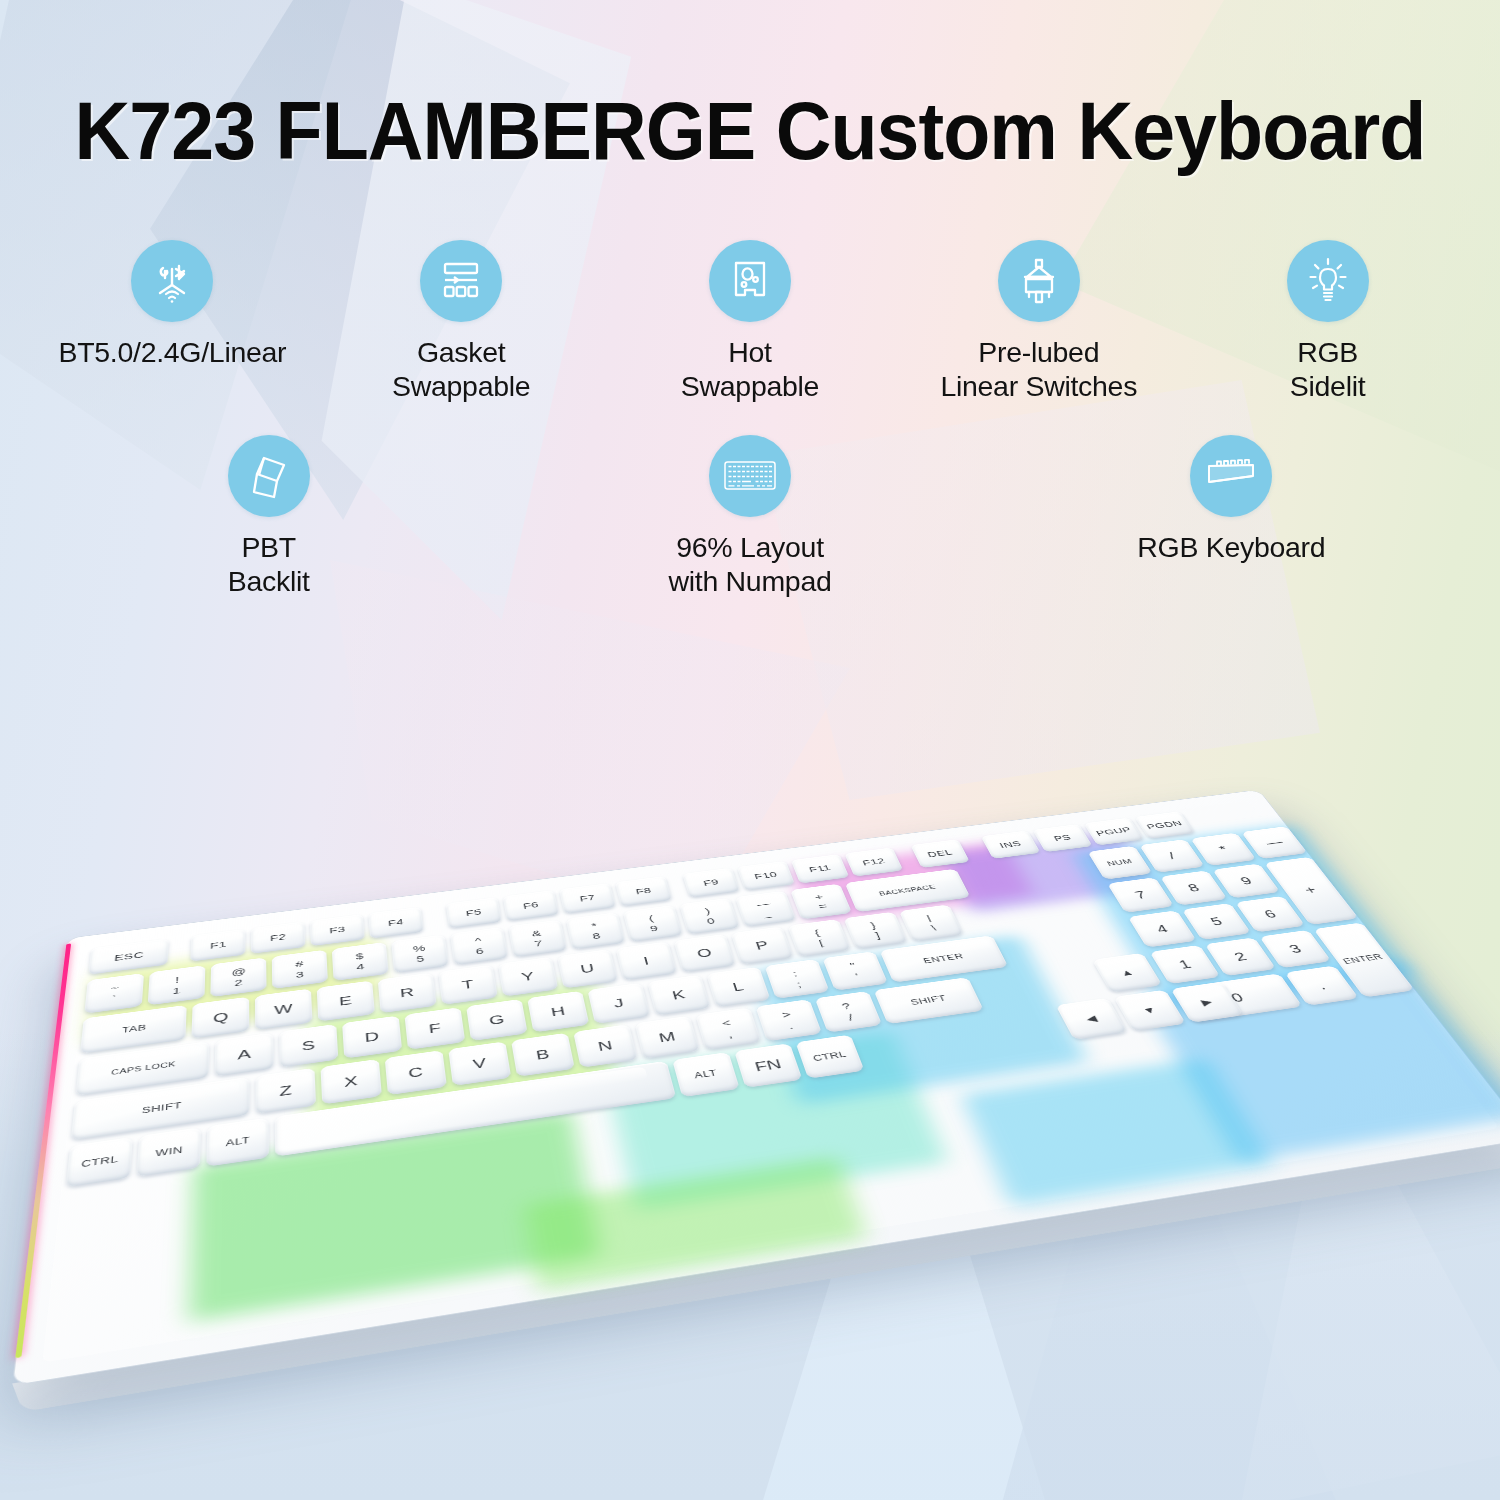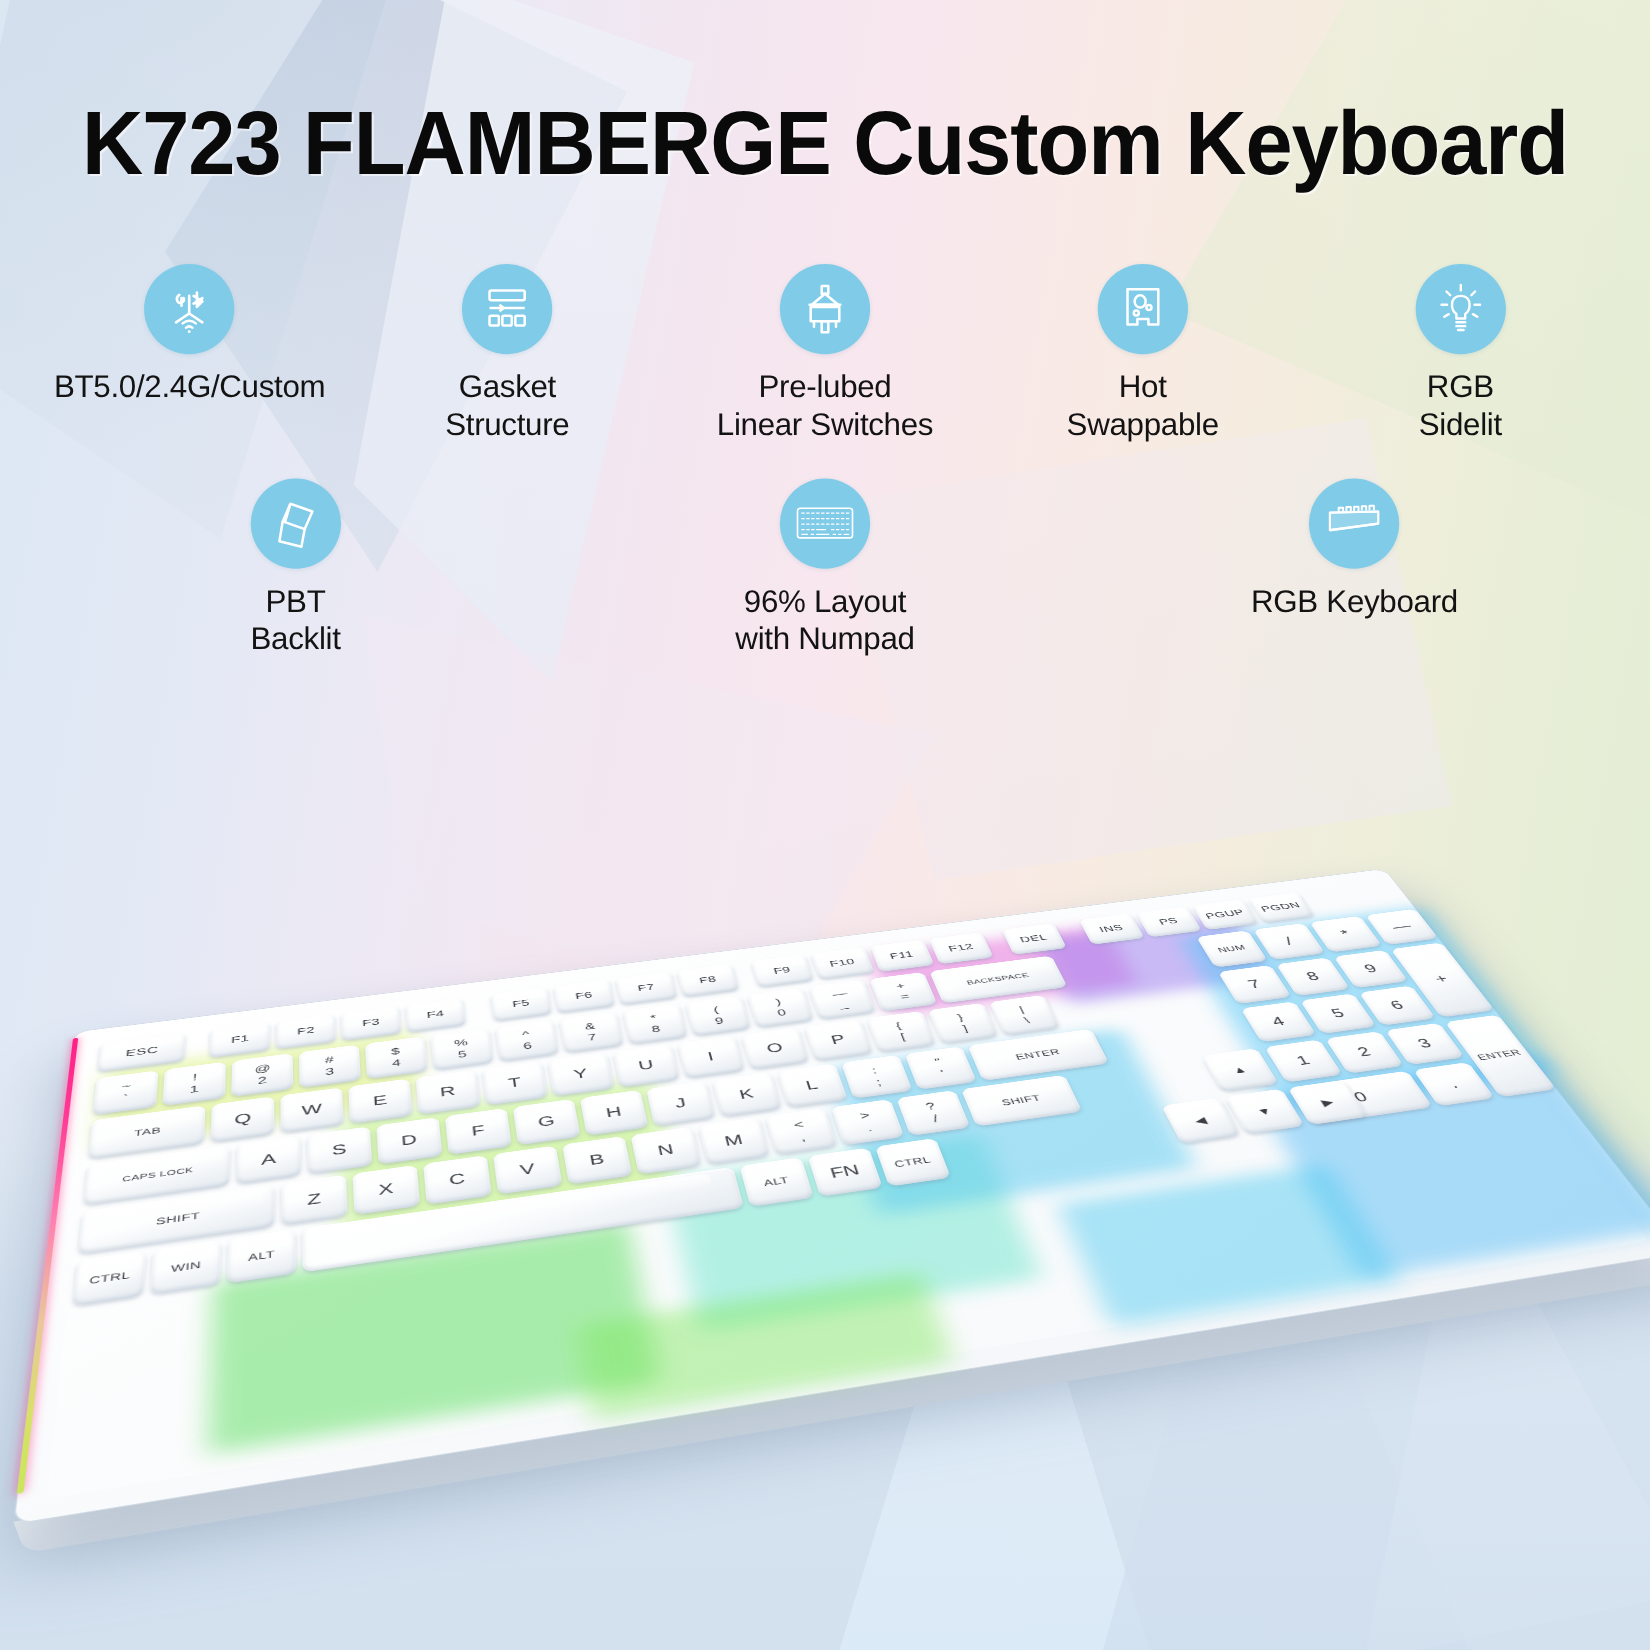--- a/index.html
+++ b/index.html
@@ -184,64 +184,64 @@
             <path d="M26 30 L14 38"></path>
               <path d="M26 30 L38 38"></path>
             <path d="M17 13 q-3 2 -2 5 q1 3 4 2 q3 -1 2 -4"></path>
             <path d="M19 16 L19 23"></path>
             <path d="M33 11 L33 24 L38 19 L30 14 M33 24 L38 16 L30 21"></path>
             <path d="M20 39 q6 -5 12 0" stroke-width="2.2"></path>
             <path d="M23 43 q3 -2.6 6 0" stroke-width="2.2"></path>
             <circle cx="26" cy="46.5" r="1.3" fill="#fff" stroke="none"></circle>
           </svg>
         </div>
-        <div class="flabel">BT5.0/2.4G/Custom</div>
+        <div class="flabel">BT5.0/2.4G/Linear</div>
       </div>
 
       <div class="fitem">
         <div class="fcircle">
           <svg width="50" height="50" viewBox="0 0 50 50" fill="none" stroke="#fff" stroke-width="2.3" stroke-linejoin="round">
             <rect x="9" y="8" width="32" height="9" rx="1.6"></rect>
             <path d="M9 24 H41"></path>
             <path d="M22 24 L18 21 M22 24 L18 27"></path>
             <rect x="9" y="31" width="8.5" height="9" rx="1.4"></rect>
             <rect x="20.7" y="31" width="8.5" height="9" rx="1.4"></rect>
             <rect x="32.5" y="31" width="8.5" height="9" rx="1.4"></rect>
           </svg>
         </div>
         <div class="flabel">Gasket
-Structure</div>
+Swappable</div>
+      </div>
+
+      <div class="fitem">
+        <div class="fcircle">
+          <svg width="48" height="50" viewBox="0 0 48 50" fill="none" stroke="#fff" stroke-width="2.3" stroke-linejoin="round">
+            <path d="M10 7 h28 v32 h-9 l0 -5 h-10 l0 5 h-9 z"></path>
+            <ellipse cx="21.5" cy="18" rx="5" ry="5.6"></ellipse>
+            <circle cx="29.5" cy="23.5" r="2.3"></circle>
+            <circle cx="18" cy="28.5" r="2.3"></circle>
+          </svg>
+        </div>
+        <div class="flabel">Hot
+Swappable</div>
       </div>
 
       <div class="fitem">
         <div class="fcircle">
           <svg width="50" height="52" viewBox="0 0 50 52" fill="none" stroke="#fff" stroke-width="2.3" stroke-linejoin="round" stroke-linecap="round">
             <path d="M22 5 h6 v7 h-6 z"></path>
             <path d="M25 12 L37 22 H13 Z"></path>
             <path d="M11 22 H39"></path>
             <path d="M12 24 h26 v13 h-26 z"></path>
             <path d="M15 37 v5 M35 37 v5"></path>
             <path d="M22 37 h6 v10 h-6 z"></path>
           </svg>
         </div>
         <div class="flabel">Pre-lubed
 Linear Switches</div>
-      </div>
-
-      <div class="fitem">
-        <div class="fcircle">
-          <svg width="48" height="50" viewBox="0 0 48 50" fill="none" stroke="#fff" stroke-width="2.3" stroke-linejoin="round">
-            <path d="M10 7 h28 v32 h-9 l0 -5 h-10 l0 5 h-9 z"></path>
-            <ellipse cx="21.5" cy="18" rx="5" ry="5.6"></ellipse>
-            <circle cx="29.5" cy="23.5" r="2.3"></circle>
-            <circle cx="18" cy="28.5" r="2.3"></circle>
-          </svg>
-        </div>
-        <div class="flabel">Hot
-Swappable</div>
       </div>
 
       <div class="fitem">
         <div class="fcircle">
           <svg width="50" height="52" viewBox="0 0 50 52" fill="none" stroke="#fff" stroke-width="2.2" stroke-linecap="round" stroke-linejoin="round">
             <path d="M25 14 q-8 0 -8 8.5 q0 5 4 8 v4 h8 v-4 q4 -3 4 -8 q0 -8.5 -8 -8.5 z"></path>
             <path d="M21 38 h8 M21 41.5 h8 M22.5 45 h5"></path>
             <path d="M25 4 v5"></path>
             <path d="M12 10 l3.4 3.4"></path>
               <path d="M38 10 l-3.4 3.4"></path>

